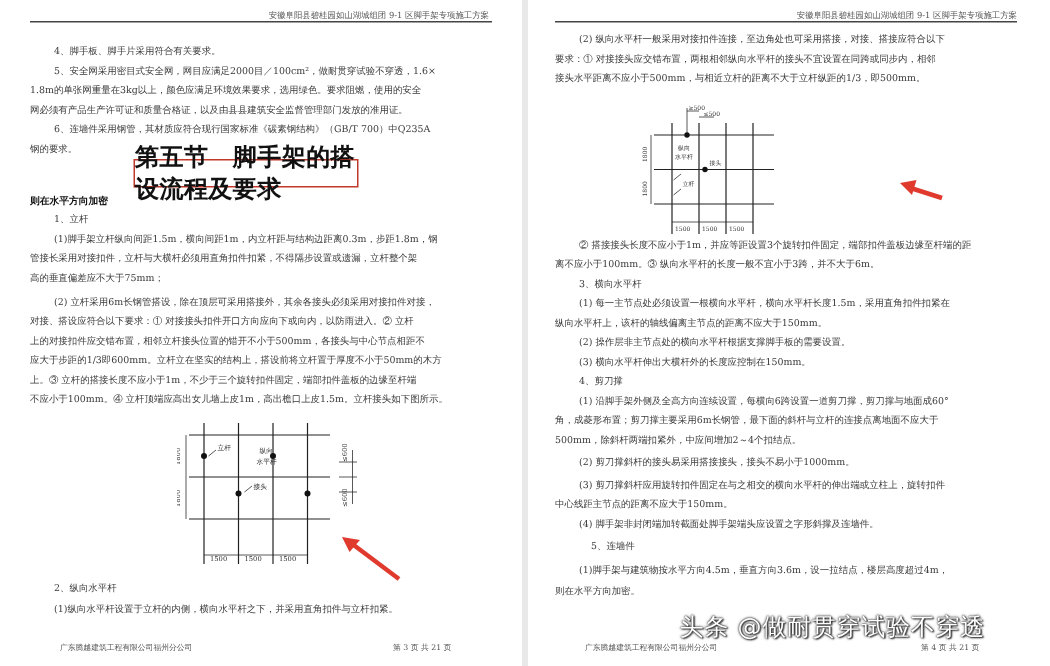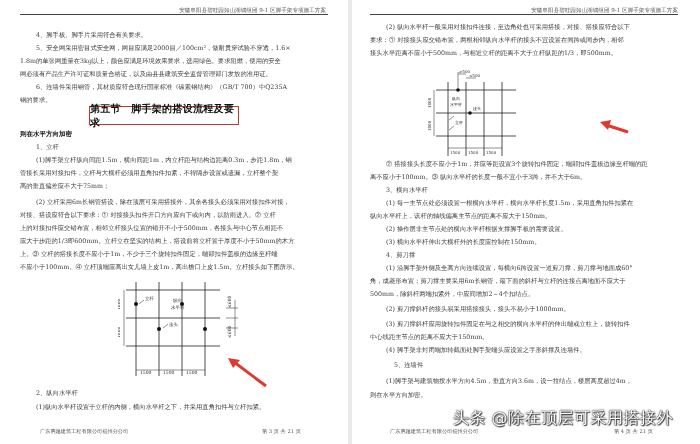--- a/index.html
+++ b/index.html
@@ -6,21 +6,21 @@
   body { width:700px; height:444px; background:#e9e9e9; position:relative; overflow:hidden; font-family:"DejaVu Serif", serif; color:#333; }
   .page { position:absolute; top:0; height:444px; background:#fff; overflow:hidden; }
   .page.left { left:0; width:348px; }
   .page.right { left:352px; width:348px; }
   .hdr { position:absolute; top:7px; right:22px; font-size:5.6px; color:#555; white-space:nowrap; }
   .hdr-line { position:absolute; top:14px; height:1px; background:#444; }
   .left .hdr-line { left:20px; right:20px; }
   .right .hdr-line { left:18px; right:22px; }
   .p { position:absolute; font-size:6.3px; line-height:8px; color:#3a3a3a; white-space:nowrap; }
   .heading-box { position:absolute; left:89px; top:106px; width:150px; height:19px; border:1.5px solid #c0392b; box-sizing:border-box; background:#fff; display:flex; align-items:center; justify-content:center; }
-  .heading-box span { font-size:10px; font-weight:bold; color:#111; letter-spacing:0.3px; }
+  .heading-box span { font-size:16px; font-weight:bold; color:#111; letter-spacing:0.3px; }
   .sub-h { position:absolute; font-size:6.5px; font-weight:bold; color:#111; }
   .footer { position:absolute; top:428px; font-size:5.2px; color:#555; white-space:nowrap; }
   .watermark { position:absolute; left:453px; top:408px; font-family:"DejaVu Sans", sans-serif; font-size:16px; color:#fff; text-shadow:0 0 2px #333, 0 0 1px #000, 1px 1px 1px #444; white-space:nowrap; letter-spacing:0.5px; }
   svg text { font-family:"DejaVu Serif", serif; }
 </style>
 </head>
 <body>
 
 <div class="page left">
   <div class="hdr">安徽阜阳县碧桂园如山湖城组团 9-1 区脚手架专项施工方案</div>
@@ -165,13 +165,13 @@
   <div class="p" style="left:18px;top:333px;">中心线距主节点的距离不应大于150mm。</div>
   <div class="p" style="left:34px;top:346px;">(4) 脚手架非封闭端加转截面处脚手架端头应设置之字形斜撑及连墙件。</div>
   <div class="p" style="left:42px;top:361px;">5、连墙件</div>
   <div class="p" style="left:34px;top:377px;">(1)脚手架与建筑物按水平方向4.5m，垂直方向3.6m，设一拉结点，楼层高度超过4m，</div>
   <div class="p" style="left:18px;top:391px;">则在水平方向加密。</div>
 
   <div class="footer" style="left:38px;">广东腾越建筑工程有限公司福州分公司</div>
   <div class="footer" style="left:262px;">第 4 页 共 21 页</div>
 </div>
 
-<div class="watermark">头条 @除在顶层可采用搭接外</div>
+<div class="watermark">头条 @做耐贯穿试验不穿透</div>
 
 </body></html>

